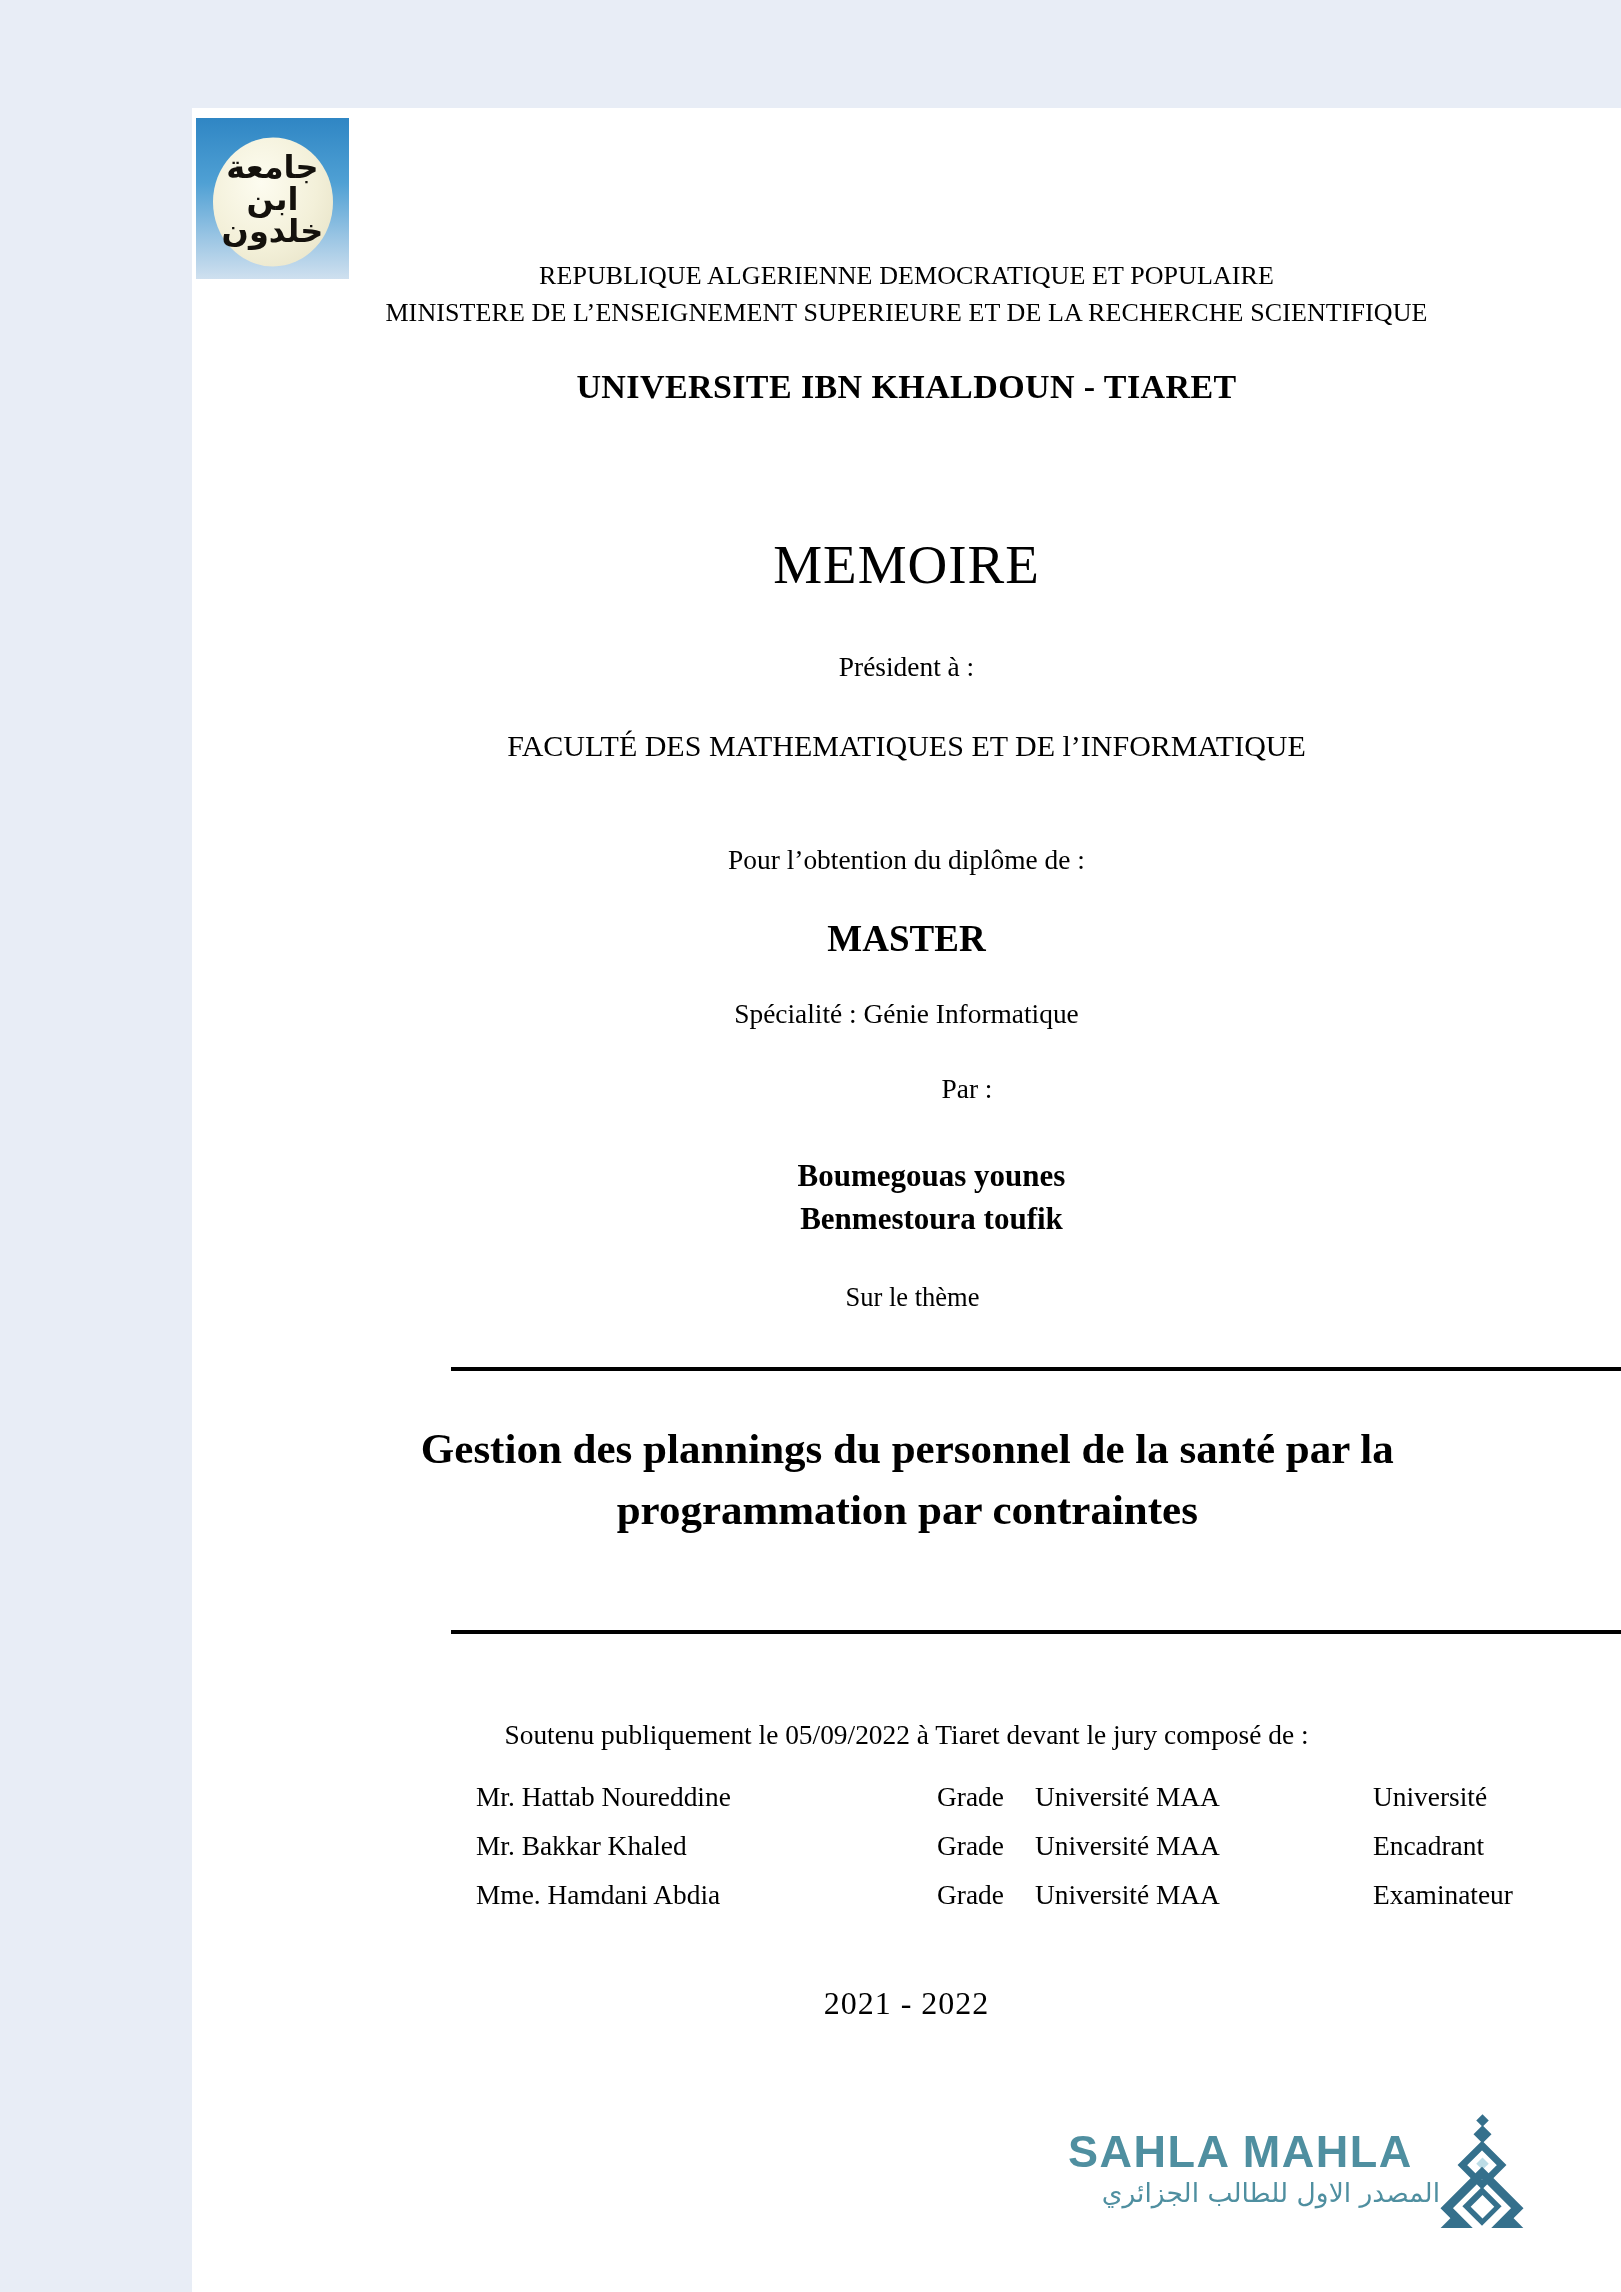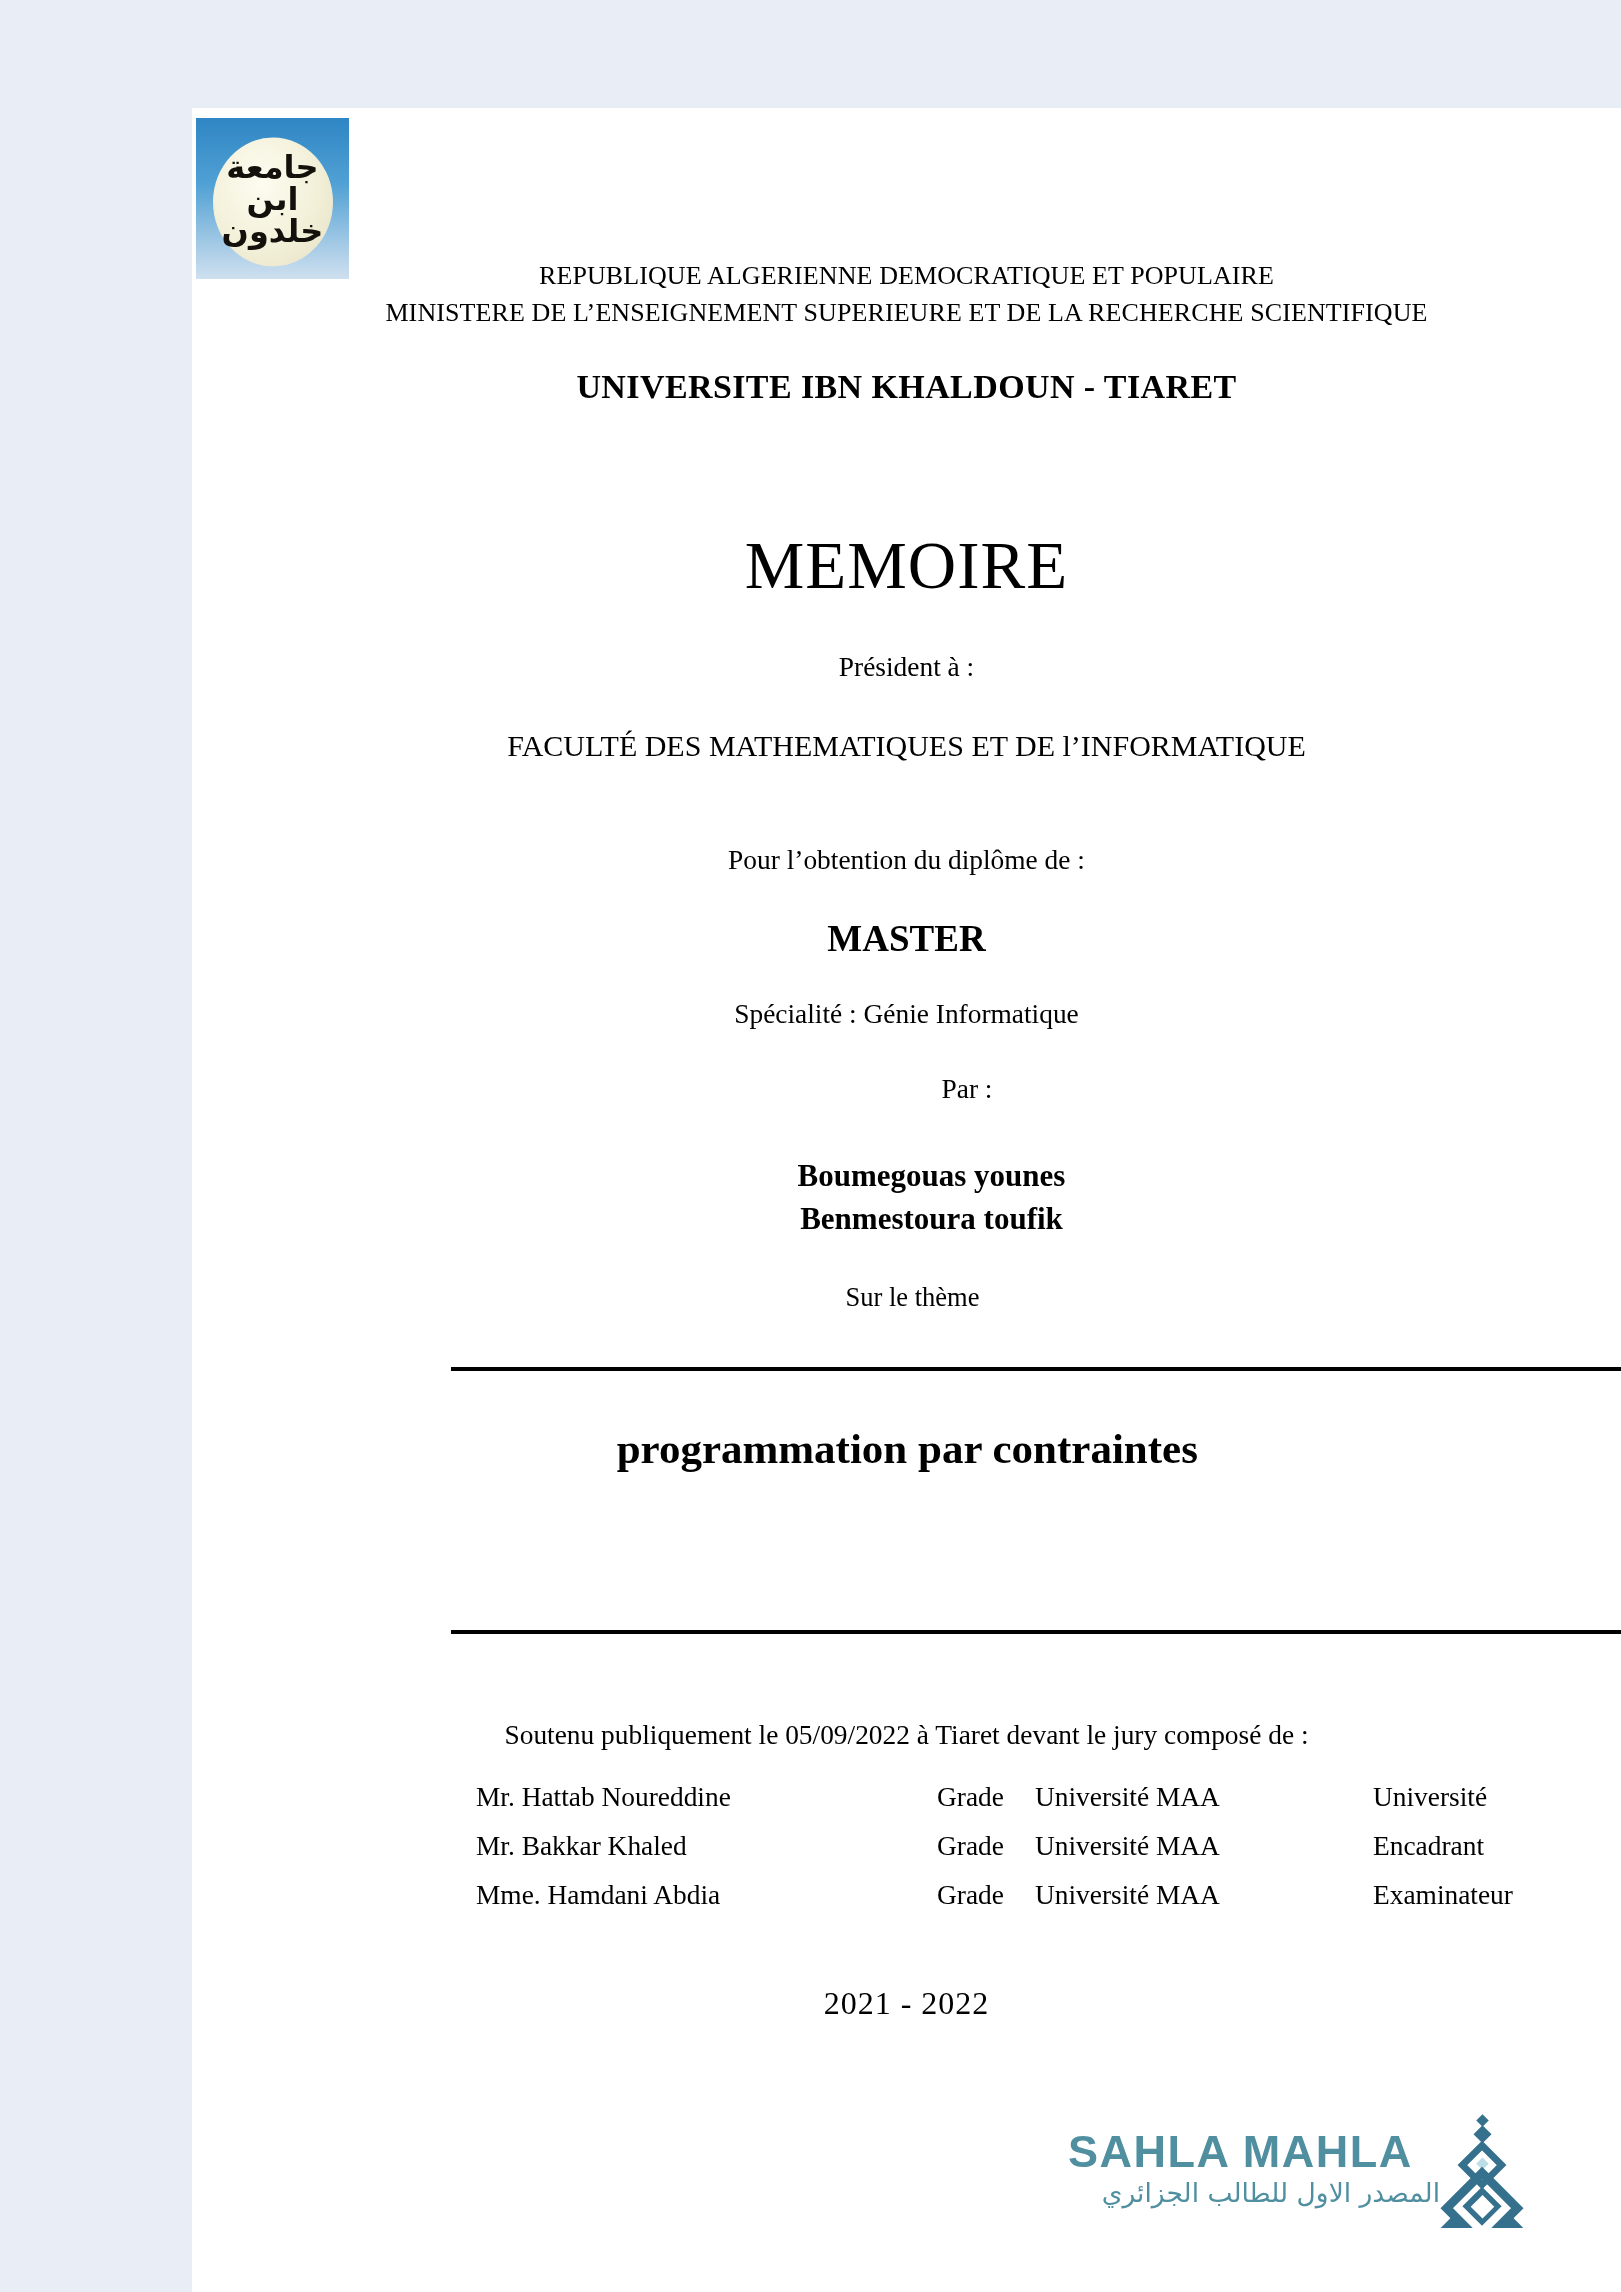--- a/index.html
+++ b/index.html
@@ -105,21 +105,21 @@
     font-size: 34px;
     letter-spacing: 0.4px;
   }
 
   .memoire {
     position: absolute;
     left: 0;
     top: 527px;
     width: 1429px;
     text-align: center;
-    font-size: 67px;
+    font-size: 55px;
     line-height: 76px;
     letter-spacing: 1px;
   }
 
   .presente {
     position: absolute;
     left: 0;
     top: 652px;
     width: 1429px;
     text-align: center;
@@ -334,20 +334,21 @@
     <div class="authors">
       <div>Boumegouas younes</div>
       <div>Benmestoura toufik</div>
     </div>
 
     <div class="surletheme">Sur le thème</div>
 
     <div class="rule" id="rule-top"></div>
 
     <div class="theme-title">
+      <div>Gestion des plannings du personnel de la santé par la</div>
       <div>programmation par  contraintes</div>
     </div>
 
     <div class="rule" id="rule-bottom"></div>
 
     <div class="soutenu">Soutenu publiquement le 05/09/2022 à Tiaret devant le jury composé de :</div>
 
     <div id="jury">
       <div class="jury-row">
         <span class="jury-name">Mr. Hattab Noureddine</span>

